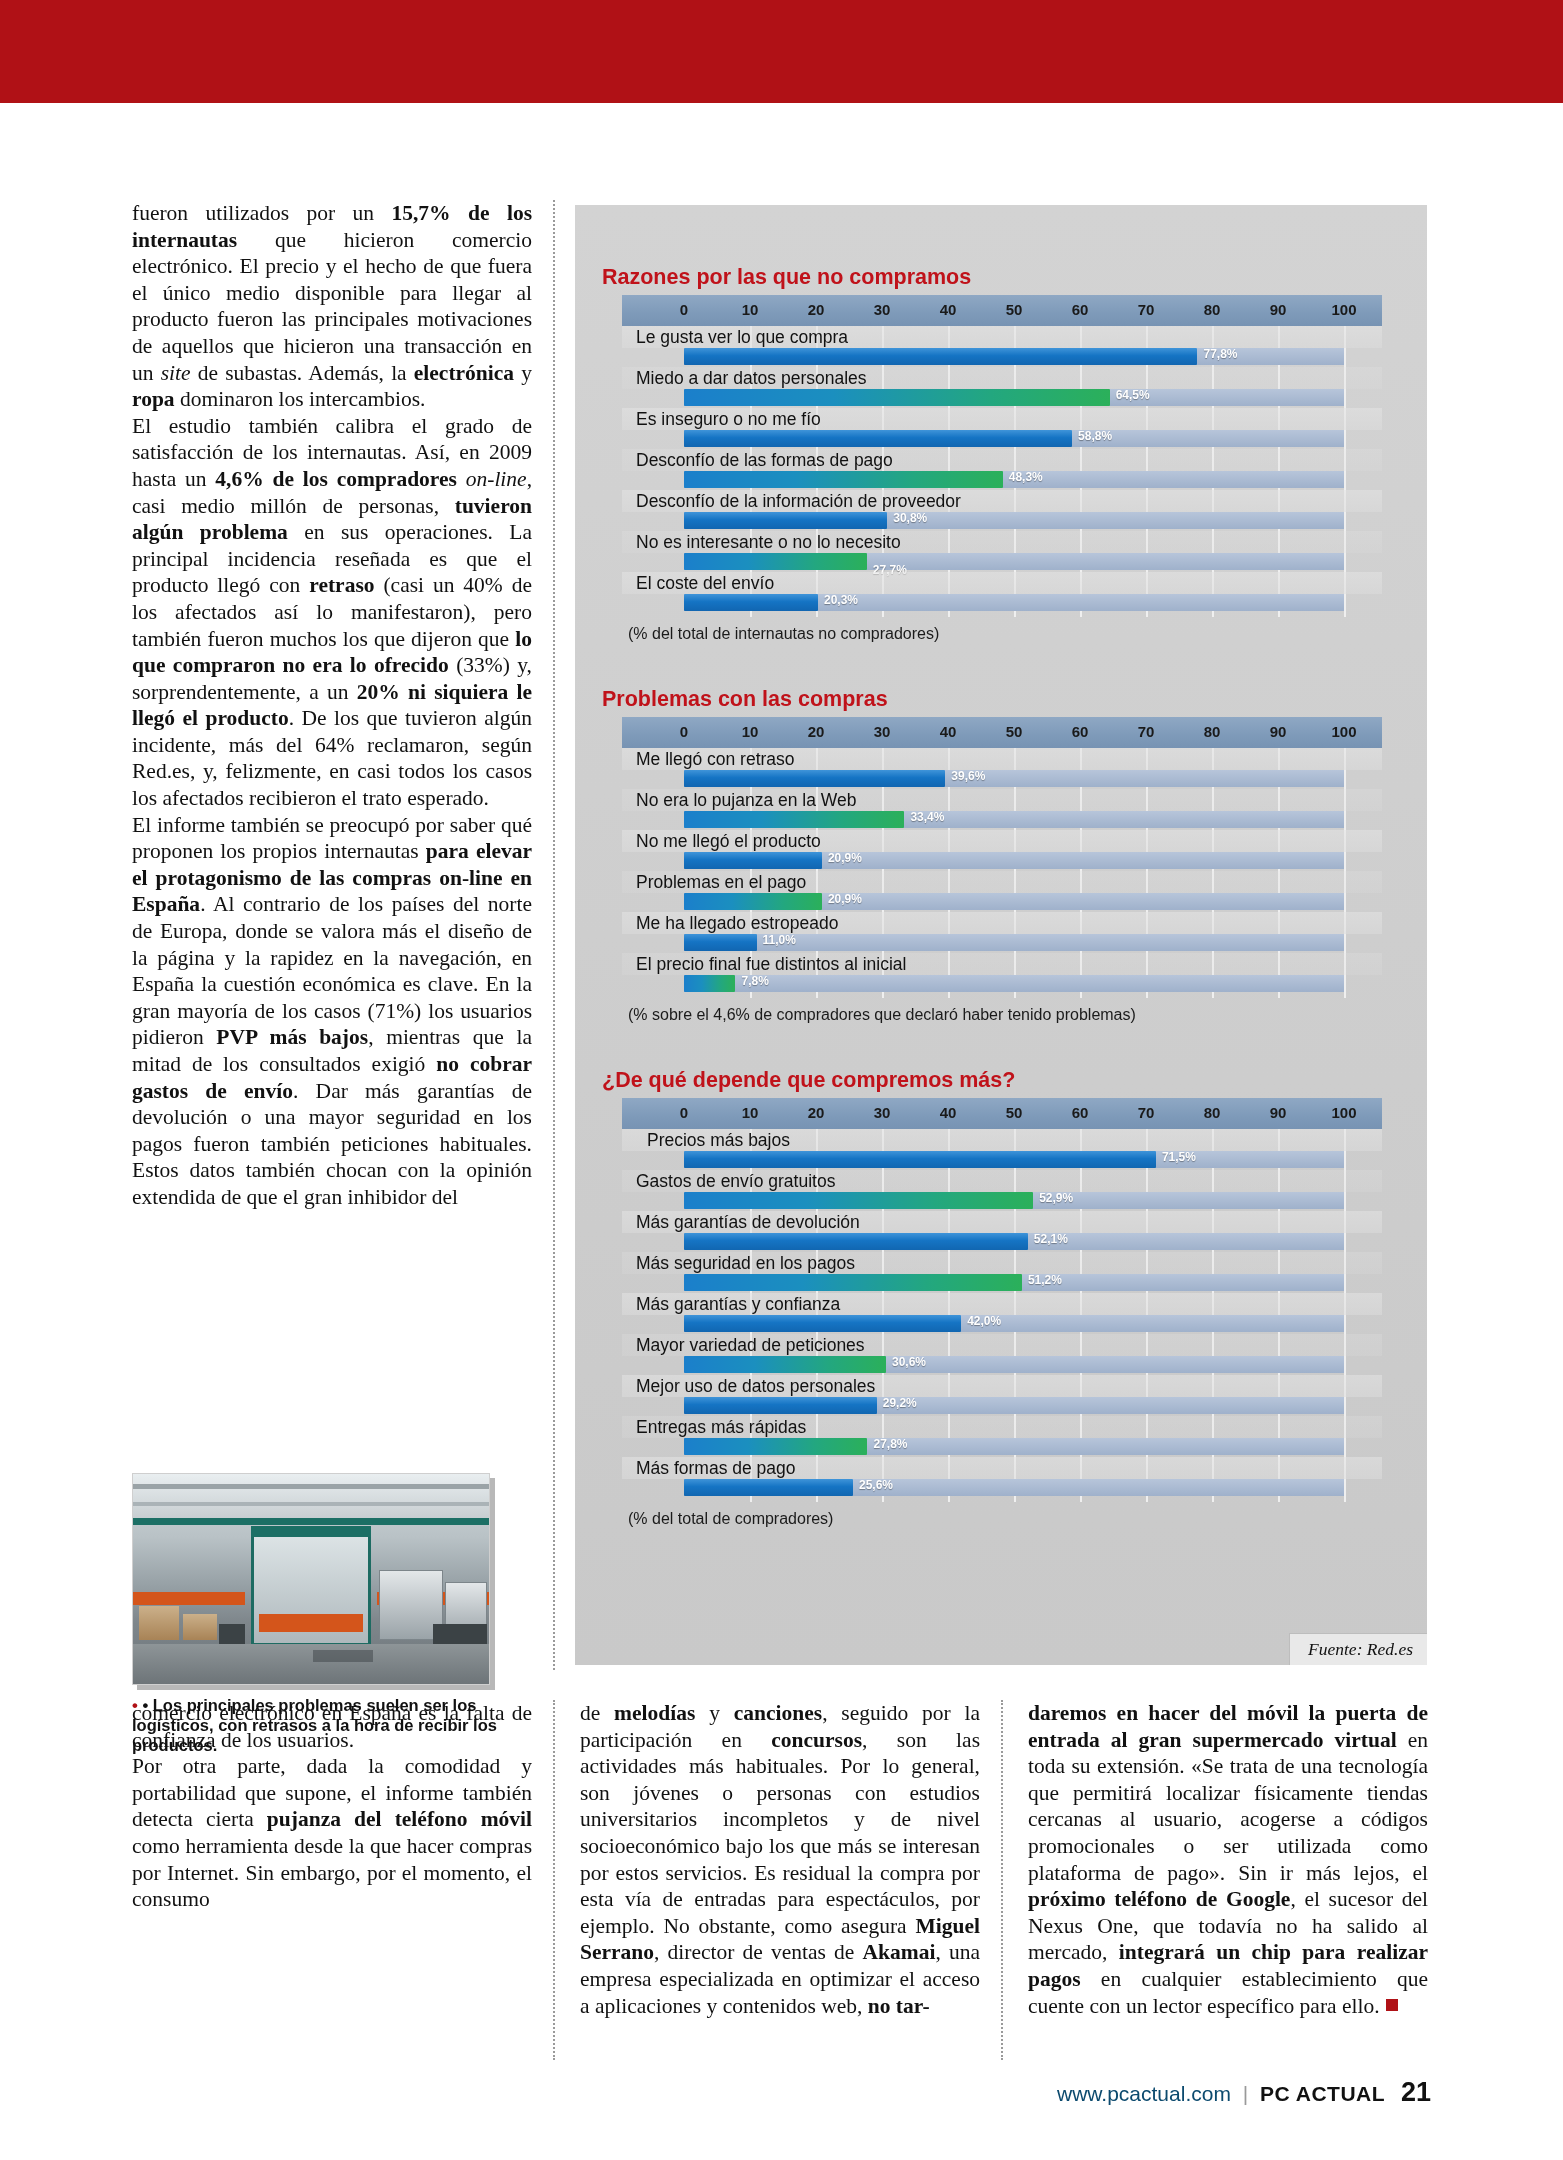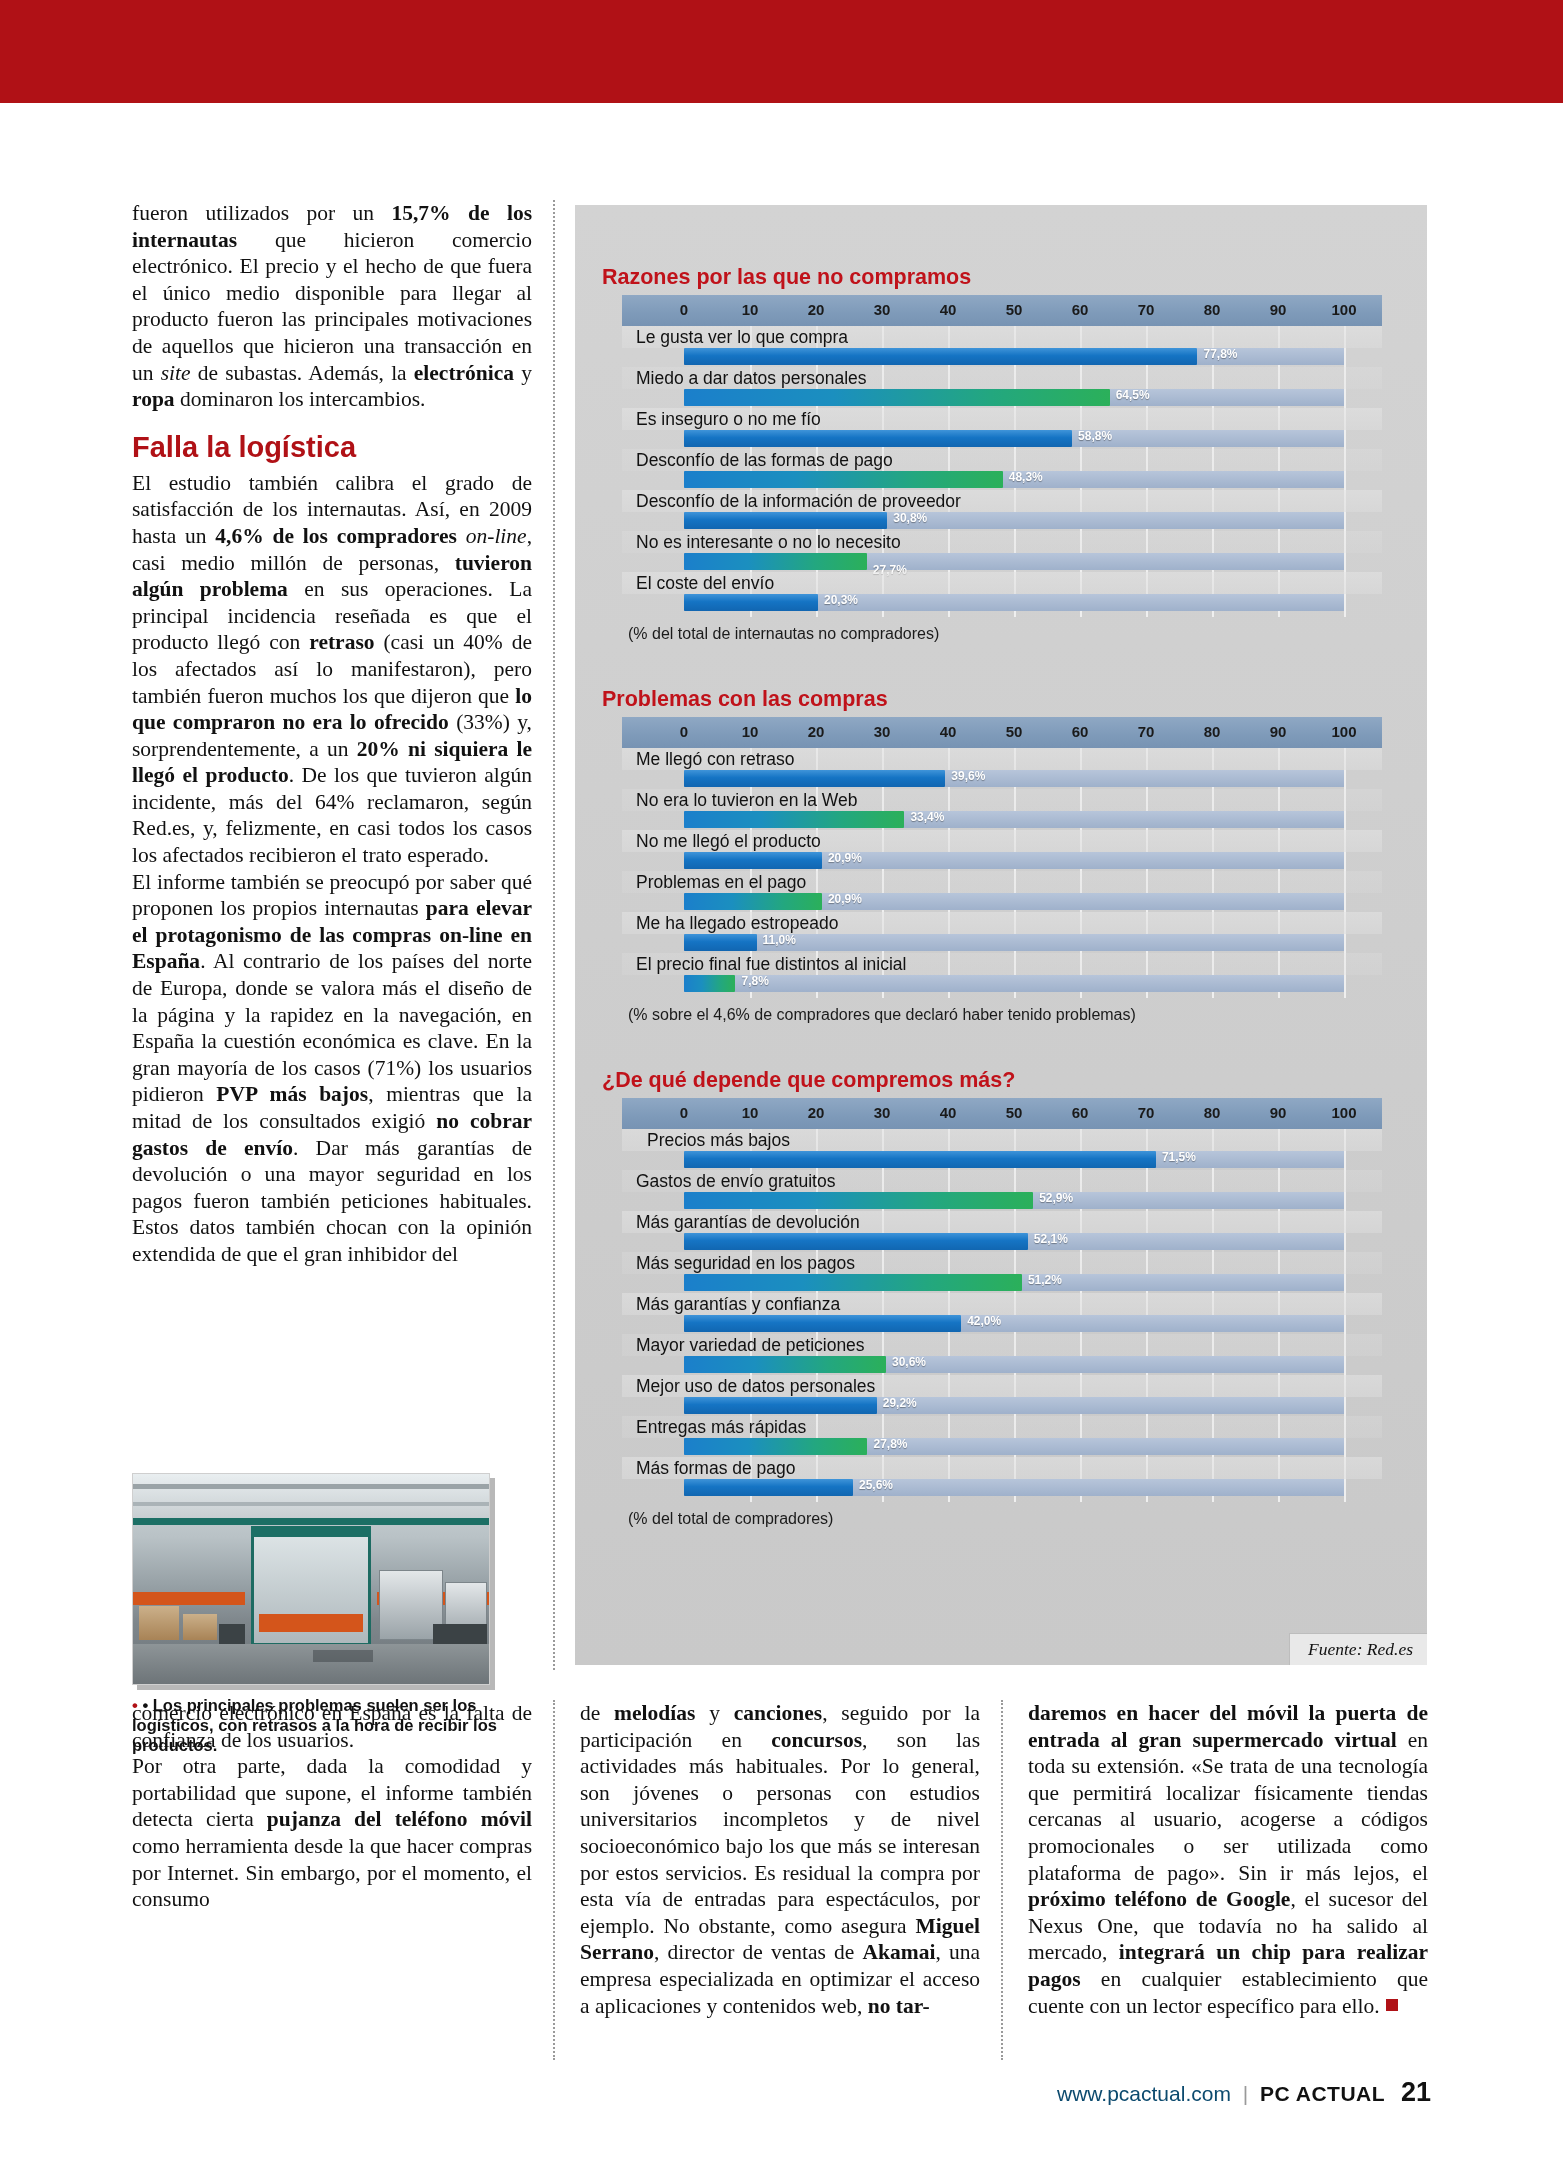--- a/index.html
+++ b/index.html
@@ -132,21 +132,20 @@
 </style>
 </head>
 <body>
 
 <div id="page">
 
   <div class="top-band"></div>
 
   <div class="col-left">
     <p>fueron utilizados por un <b>15,7% de los internautas</b> que hicieron comercio electrónico. El precio y el hecho de que fuera el único medio disponible para llegar al producto fueron las principales motivaciones de aquellos que hicieron una transacción en un <i>site</i> de subastas. Además, la <b>electrónica</b> y <b>ropa</b> dominaron los intercambios.</p>
-    <div class="section-head">Falla la logística</div>
     <p>El estudio también calibra el grado de satisfacción de los internautas. Así, en 2009 hasta un <b>4,6% de los compradores</b> <i>on-line</i>, casi medio millón de personas, <b>tuvieron algún problema</b> en sus operaciones. La principal incidencia reseñada es que el producto llegó con <b>retraso</b> (casi un 40% de los afectados así lo manifestaron), pero también fueron muchos los que dijeron que <b>lo que compraron no era lo ofrecido</b> (33%) y, sorprendentemente, a un <b>20% ni siquiera le llegó el producto</b>. De los que tuvieron algún incidente, más del 64% reclamaron, según Red.es, y, felizmente, en casi todos los casos los afectados recibieron el trato esperado.</p>
     <p>El informe también se preocupó por saber qué proponen los propios internautas <b>para elevar el protagonismo de las compras on-line en España</b>. Al contrario de los países del norte de Europa, donde se valora más el diseño de la página y la rapidez en la navegación, en España la cuestión económica es clave. En la gran mayoría de los casos (71%) los usuarios pidieron <b>PVP más bajos</b>, mientras que la mitad de los consultados exigió <b>no cobrar gastos de envío</b>. Dar más garantías de devolución o una mayor seguridad en los pagos fueron también peticiones habituales. Estos datos también chocan con la opinión extendida de que el gran inhibidor del</p>
   </div>
 
   <div class="vrule" style="left:553px; top:200px; height:1470px;"></div>
 
   <div class="photo-wrap">
     <div class="photo">
       <div class="ph-bg"></div>
       <div class="ph-ceil"></div>
@@ -267,21 +266,21 @@
             <div class="gridline" style="left: 656px;"></div>
             <div class="gridline" style="left: 722px;"></div>
             <div class="rowband light" style="top: 0px; height: 22px; opacity: 0.55;"></div>
             <div class="track" style="left: 62px; top: 22px; width: 660px;"></div>
             <div class="bar blue" style="left: 62px; top: 22px; width: 261.36px;"></div>
             <div class="cat" style="left: 14px; top: 1px;">Me llegó con retraso</div>
             <div class="val" style="left: 329.36px; top: 21px;">39,6%</div>
             <div class="rowband light" style="top: 41px; height: 22px; opacity: 0.25;"></div>
             <div class="track" style="left: 62px; top: 63px; width: 660px;"></div>
             <div class="bar green" style="left: 62px; top: 63px; width: 220.44px;"></div>
-            <div class="cat" style="left: 14px; top: 42px;">No era lo tuvieron en la Web</div>
+            <div class="cat" style="left: 14px; top: 42px;">No era lo pujanza en la Web</div>
             <div class="val" style="left: 288.44px; top: 62px;">33,4%</div>
             <div class="rowband light" style="top: 82px; height: 22px; opacity: 0.55;"></div>
             <div class="track" style="left: 62px; top: 104px; width: 660px;"></div>
             <div class="bar blue" style="left: 62px; top: 104px; width: 137.94px;"></div>
             <div class="cat" style="left: 14px; top: 83px;">No me llegó el producto</div>
             <div class="val" style="left: 205.94px; top: 103px;">20,9%</div>
             <div class="rowband light" style="top: 123px; height: 22px; opacity: 0.25;"></div>
             <div class="track" style="left: 62px; top: 145px; width: 660px;"></div>
             <div class="bar green" style="left: 62px; top: 145px; width: 137.94px;"></div>
             <div class="cat" style="left: 14px; top: 124px;">Problemas en el pago</div>

